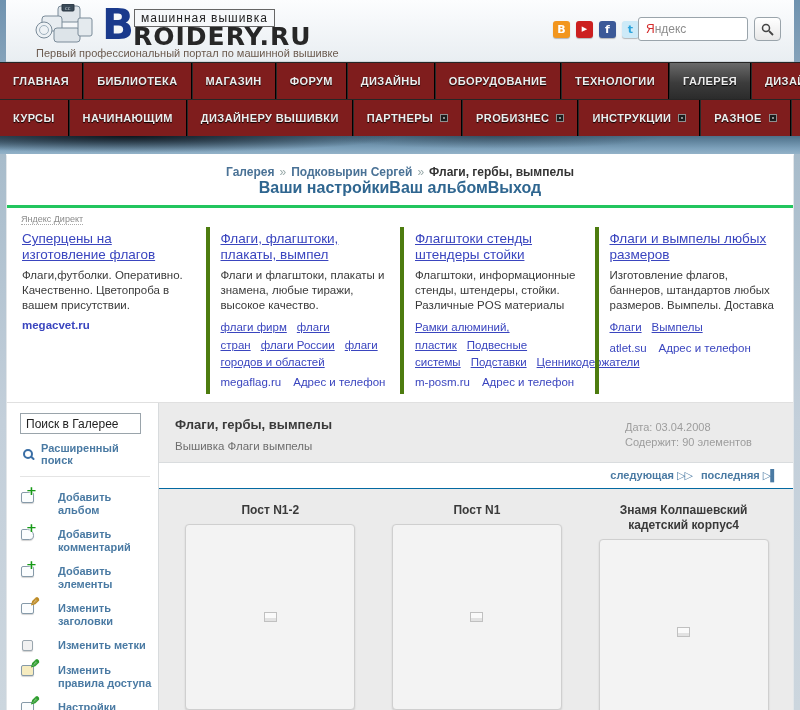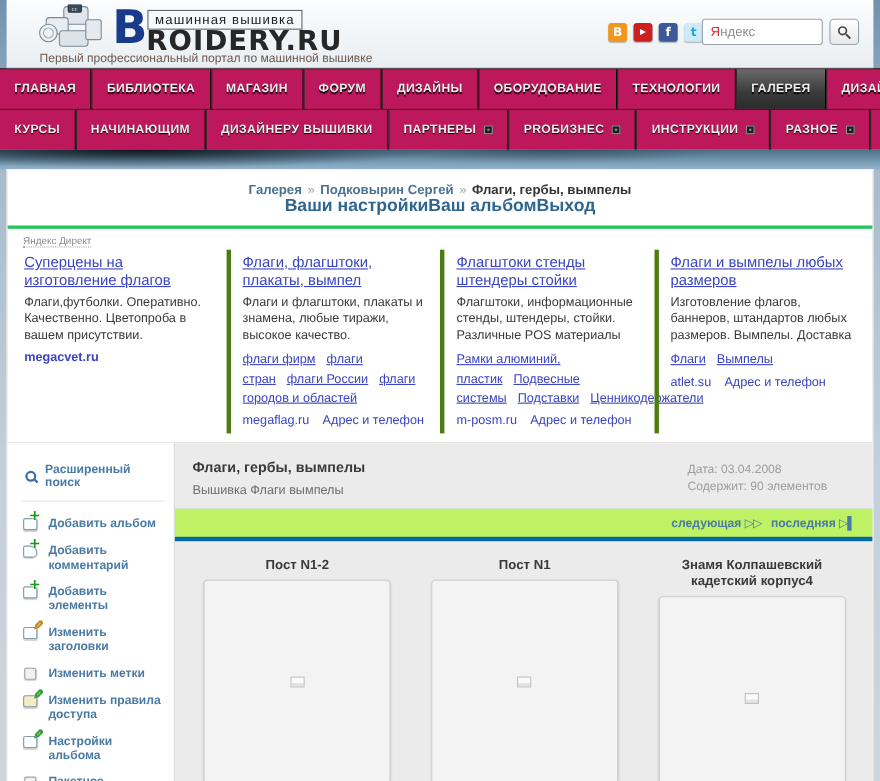--- a/index.html
+++ b/index.html
@@ -24,21 +24,21 @@
   .soc-yt { background:#cc1f1f; font-size:7px; }
   .soc-fb { background:#3b5998; }
   .soc-tw { background:#cdeaf8; color:#2aa3dc; }
   .ysearch { position:absolute; left:632px; top:17px; width:143px; height:24px; }
   .ysearch input { width:110px; height:24px; border:1px solid #9aa4ab; border-radius:3px; padding:2px 6px; font-size:12px; background:#fff; }
   .yph { position:absolute; left:8px; top:5px; font-size:12px; color:#8d8d8d; pointer-events:none; }
   .yph::first-letter { color:#d42b2b; }
   .ybtn { position:absolute; right:0; top:0; width:27px; height:24px; border:1px solid #9aa4ab; border-radius:4px; background:linear-gradient(#fff,#e8e8e8); cursor:pointer; display:flex; align-items:center; justify-content:center; }
 
   
-  .nav { background:#be185d; width:800px; margin:0 -6px; }
+  .nav { background:#7f1d1d; width:800px; margin:0 -6px; }
   .nav-row { display:flex; align-items:stretch; height:37px; border-top:1px solid #262626; }
   .nav-item { display:flex; align-items:center; padding:0 13px; font-size:11px; font-weight:bold; letter-spacing:.4px; color:#ededed; border-right:1px solid #000; border-left:1px solid #2a2a2a; cursor:pointer; white-space:nowrap; text-shadow:0 1px 1px #000; }
   .nav-item:first-child { border-left:none; }
   .nav-item.active { background:linear-gradient(180deg,#6a6a6a,#3c3c3c 55%,#2b2b2b); }
   .dd { width:8px; height:8px; border:1px solid #8f8f8f; background:#1c1c1c; display:inline-block; margin-left:7px; position:relative; }
   .dd::after { content:""; position:absolute; left:2px; top:2px; right:2px; bottom:2px; background:#8f8f8f; }
 
   .blueband { height:18px; width:800px; margin:0 -6px;
     background:
       radial-gradient(55% 150% at 16% 0%, rgba(8,14,20,.92), rgba(8,14,20,0) 62%),
@@ -69,21 +69,21 @@
   .ad-foot { font-size:11.5px; }
   .ad-domain { color:#3a45bf; font-weight:bold; margin-right:12px; }
   .ad-contact { color:#3a45bf; }
 
   
   .main { display:flex; border-top:1px solid #e0e0e0; min-height:378px; }
   .sidebar { width:152px; background:#fff; padding:10px 6px 0 13px; border-right:1px solid #d8dbdd; }
   .sb-search { width:121px; height:21px; border:1px solid #9aa4ab; padding:1px 5px; font-size:12px; color:#222; background:#fff; }
   .sb-adv { display:flex; align-items:center; gap:6px; margin:8px 0 10px 2px; font-size:11px; font-weight:bold; color:#4a7aa3; }
   .sb-div { border-top:1px solid #e4e4e4; margin:6px 2px 12px 0; }
-  .sm-item { display:flex; gap:6px; margin-bottom:9px; font-size:11px; font-weight:bold; color:#4a7aa3; line-height:13px; cursor:pointer; align-items:flex-start; }
+  .sm-item { display:flex; gap:20px; margin-bottom:9px; font-size:11px; font-weight:bold; color:#4a7aa3; line-height:13px; cursor:pointer; align-items:flex-start; }
   .sm-label { padding-top:2px; }
 
   
   .ic { position:relative; display:inline-block; width:18px; height:16px; flex:none; }
   .ic::before { content:""; position:absolute; left:1px; top:3px; width:11px; height:9px; background:#fbfdfe; border:1px solid #869aa9; border-radius:2px; box-shadow:0 1px 1px rgba(0,0,0,.18); }
   .ic-bubble::before { border-radius:2px 7px 5px 2px; }
   .ic-plus::after { content:"+"; position:absolute; right:1px; top:-5px; color:#169916; font:bold 13px/13px "DejaVu Sans",sans-serif; text-shadow:0 0 2px #fff,0 0 2px #fff; }
   .ic-pen::after { content:"✎"; position:absolute; right:-2px; top:-4px; font-size:12px; color:#bd8a24; transform:scaleX(-1); }
   .ic-pen-green::after { content:"✎"; position:absolute; right:-2px; top:-4px; font-size:12px; color:#2c9c2c; transform:scaleX(-1); }
   .ic-lock::before { background:#f6ecc0; }
@@ -91,21 +91,21 @@
   .mag14 { width:13px; height:13px; position:relative; flex:none; display:inline-block; }
   .mag14::before { content:""; position:absolute; left:1px; top:1px; width:6px; height:6px; border:2px solid #3a6ea5; border-radius:50%; }
   .mag14::after { content:""; position:absolute; left:8px; top:9px; width:5px; height:2px; background:#3a6ea5; transform:rotate(45deg); border-radius:1px; }
 
   .mainarea { flex:1; background:#ebebeb; }
   .album-head { display:flex; justify-content:space-between; padding:14px 18px 10px 16px; }
   .album-title { font-size:13px; font-weight:bold; color:#3a3a3a; }
   .album-sub { font-size:11.5px; color:#6e6e6e; margin-top:8px; }
   .album-meta { font-size:11px; color:#9d9d9d; padding-top:4px; width:150px; }
   .album-meta div { margin-bottom:3px; }
-  .pagebar { background:#bef264; border-top:1px solid #d9dcde; border-bottom:4px solid #0369a1; padding:6px 16px; text-align:right; font-size:11px; }
+  .pagebar { background:#ffffff; border-top:1px solid #d9dcde; border-bottom:1px solid #0369a1; padding:6px 16px; text-align:right; font-size:11px; }
   .pagebar a { color:#4a7aa3; font-weight:bold; margin-left:6px; }
   .pg-ico { color:#4a7aa3; font-size:11px; letter-spacing:-1px; margin-left:3px; }
 
   .cards { display:flex; padding:14px 6px 0 8px; }
   .card { width:33.33%; text-align:center; padding:0 8px; }
   .card-title { font-size:12px; font-weight:bold; color:#3a3a3a; line-height:15px; margin-bottom:6px; min-height:15px; }
   .thumb { width:170px; height:186px; margin:0 auto; background:#f3f3f3; border:1px solid #cfcfcf; border-radius:4px; box-shadow:0 1px 2px rgba(0,0,0,.12); display:flex; align-items:center; justify-content:center; cursor:pointer; }
   .broken { width:13px; height:10px; border:1px solid #c0c0c0; background:#fafafa; box-shadow:inset 0 -3px 0 #e2e2e2; }
   .card-date { font-size:11px; color:#9d9d9d; margin-top:7px; }
 </style>
@@ -238,20 +238,21 @@
         <div class="ad-foot">
           <a class="ad-domain" style="font-weight:normal">atlet.su</a><a class="ad-contact">Адрес и телефон</a>
         </div>
       </div>
     </div>
 
     
     <div class="main">
 
       <div class="sidebar">
+        <input class="sb-search" value="Поиск в Галерее" style="">
         <div class="sb-adv">
           <span class="mag14"></span>
           <span>Расширенный поиск</span>
         </div>
         <div class="sb-div"></div>
 
         <div class="sm-item">
             <span class="ic ic-plus"></span>
             <span class="sm-label">Добавить альбом</span>
           </div>

